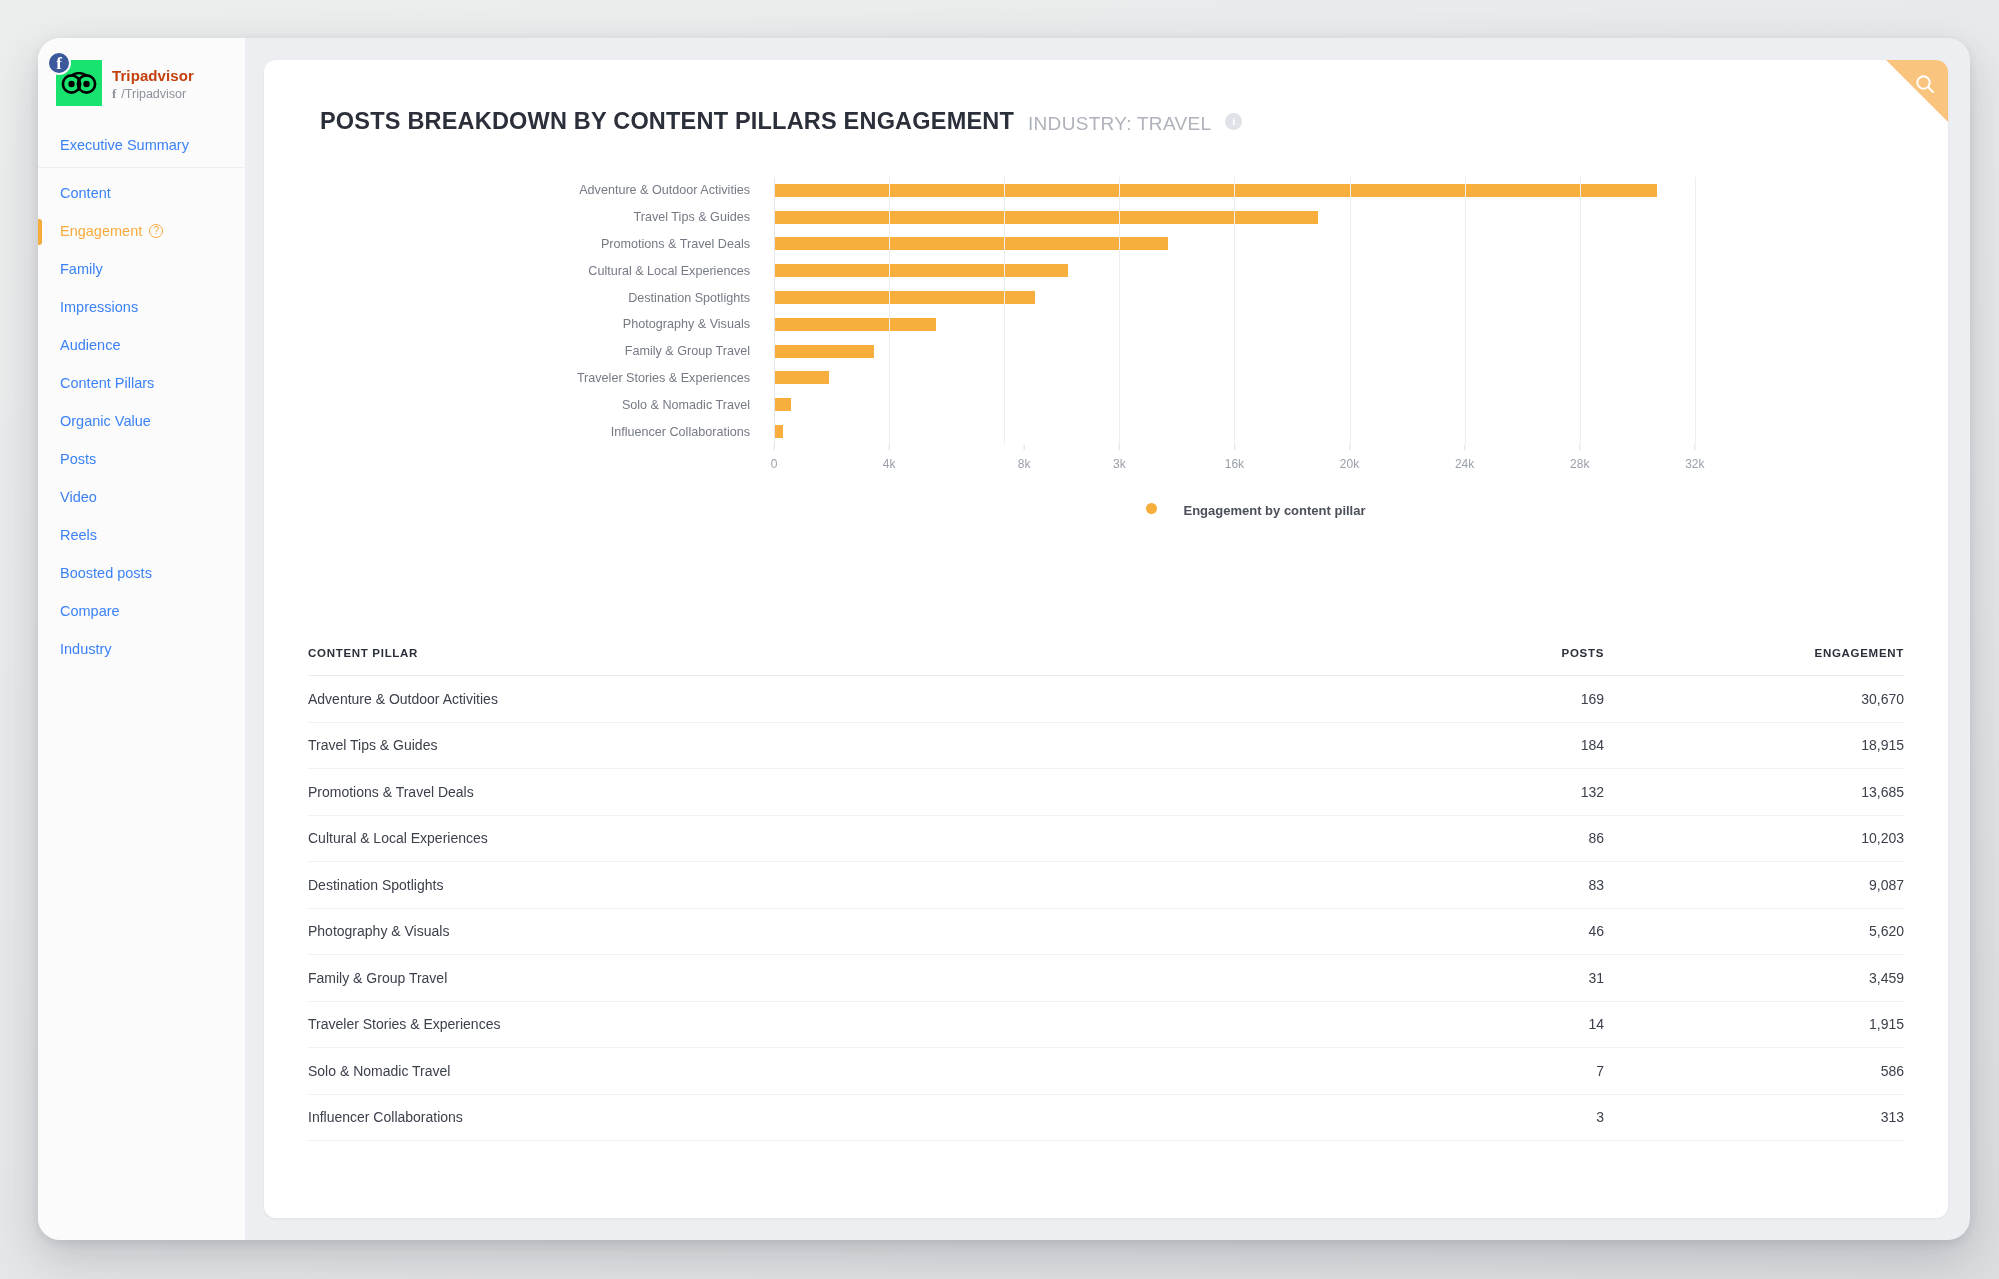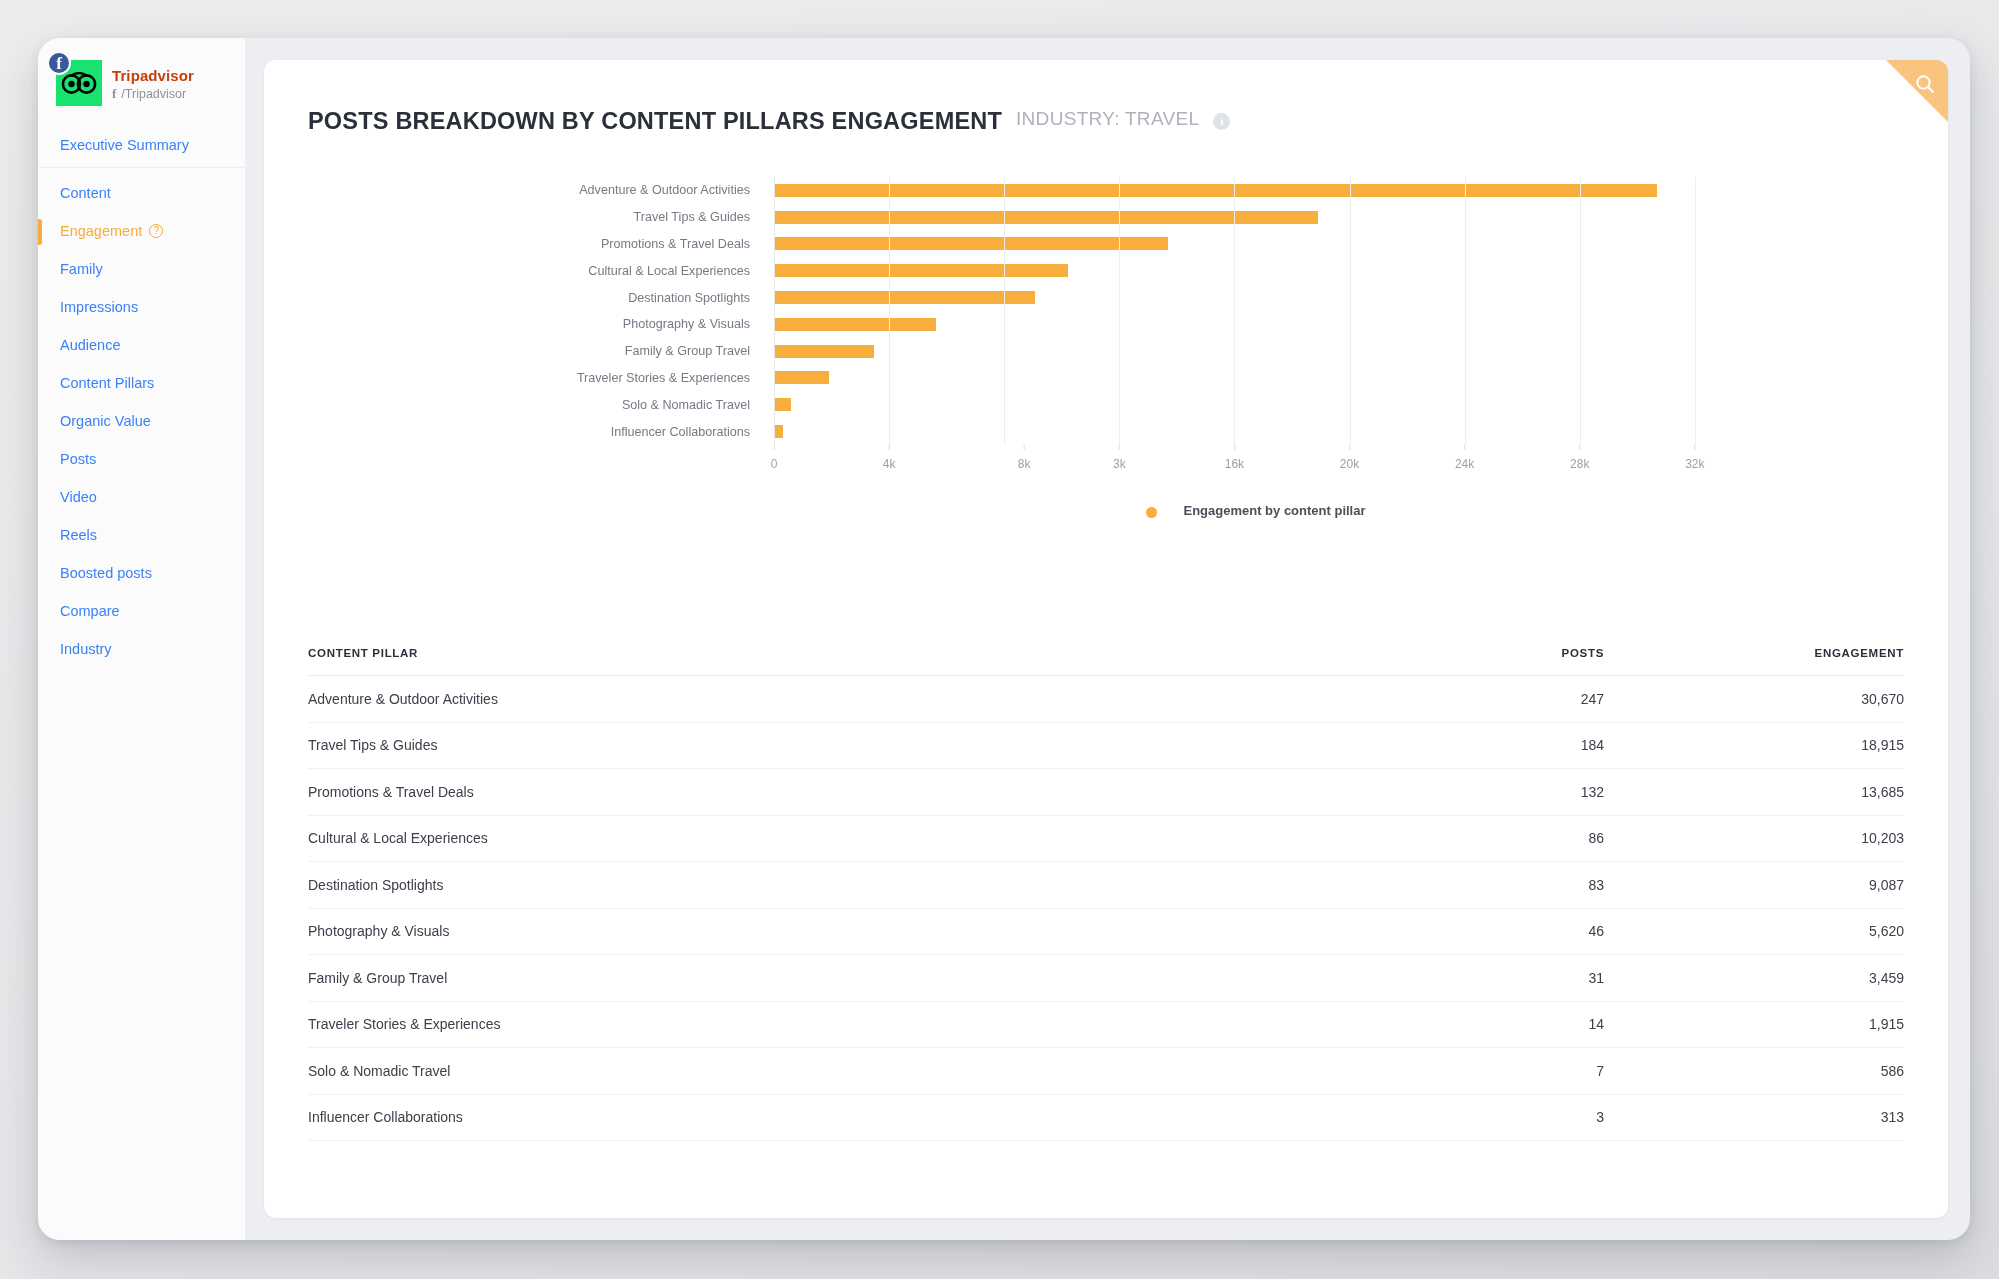--- a/index.html
+++ b/index.html
@@ -95,22 +95,22 @@
     position: absolute; right: 0; top: 0; width: 62px; height: 62px;
     cursor: pointer;
   }
   .corner-search .tri {
     position: absolute; right: 0; top: 0; width: 0; height: 0;
     border-top: 62px solid #f9c47e; border-left: 62px solid transparent;
   }
   .corner-search svg { position: absolute; right: 12px; top: 13px; }
 
   .card-head {
-    display: flex; align-items: flex-start; gap: 14px;
-    padding: 48px 0 0 44px;
+    display: flex; align-items: flex-end; gap: 14px;
+    padding: 48px 0 0 56px;
   }
   .card-title {
     font-size: 23.5px; font-weight: bold; color: #2a2f3a;
     letter-spacing: .2px;
   }
   .card-sub { font-size: 19px; color: #aeb2ba; letter-spacing: .3px; }
   .info-icon {
     width: 17px; height: 17px; border-radius: 50%; background: #dfe2e7;
     color: #fff; font-size: 11px; font-weight: bold; line-height: 17px;
     text-align: center; font-family: "Liberation Serif", serif;
@@ -141,21 +141,21 @@
     font-size: 12.6px; color: #757a85; padding-right: 12px;
   }
   .x-axis {
     position: absolute; left: 510px; right: 210px; top: 268px; height: 40px;
   }
   .tick { position: absolute; top: 0; transform: translateX(-50%); }
   .tick .tick-mark { width: 1px; height: 5px; background: #d9dce1; margin: 0 auto; }
   .tick .tick-lbl { font-size: 12px; color: #9aa0a9; margin-top: 7px; text-align: center; }
   .legend {
     position: absolute; top: 326px; left: 510px; right: 210px;
-    display: flex; align-items: flex-end; justify-content: center; gap: 26px;
+    display: flex; align-items: flex-start; justify-content: center; gap: 26px;
   }
   .legend-dot { width: 11px; height: 11px; border-radius: 50%; background: #f7ae3c; }
   .legend-label { font-size: 13px; font-weight: bold; color: #4a4f59; }
 
   
   .table { margin: 170px 44px 0 44px; }
   .thead {
     display: flex; padding: 0 0 16px 0;
     border-bottom: 1px solid #e9ebee;
   }
@@ -367,21 +367,21 @@
 
         <div class="table">
           <div class="thead">
             <div class="th c1">CONTENT PILLAR</div>
             <div class="th c2">POSTS</div>
             <div class="th c3">ENGAGEMENT</div>
           </div>
           <div id="tbody">
               <div class="trow">
                 <div class="td c1">Adventure &amp; Outdoor Activities</div>
-                <div class="td c2">247</div>
+                <div class="td c2">169</div>
                 <div class="td c3">30,670</div>
               </div>
               <div class="trow">
                 <div class="td c1">Travel Tips &amp; Guides</div>
                 <div class="td c2">184</div>
                 <div class="td c3">18,915</div>
               </div>
               <div class="trow">
                 <div class="td c1">Promotions &amp; Travel Deals</div>
                 <div class="td c2">132</div>

